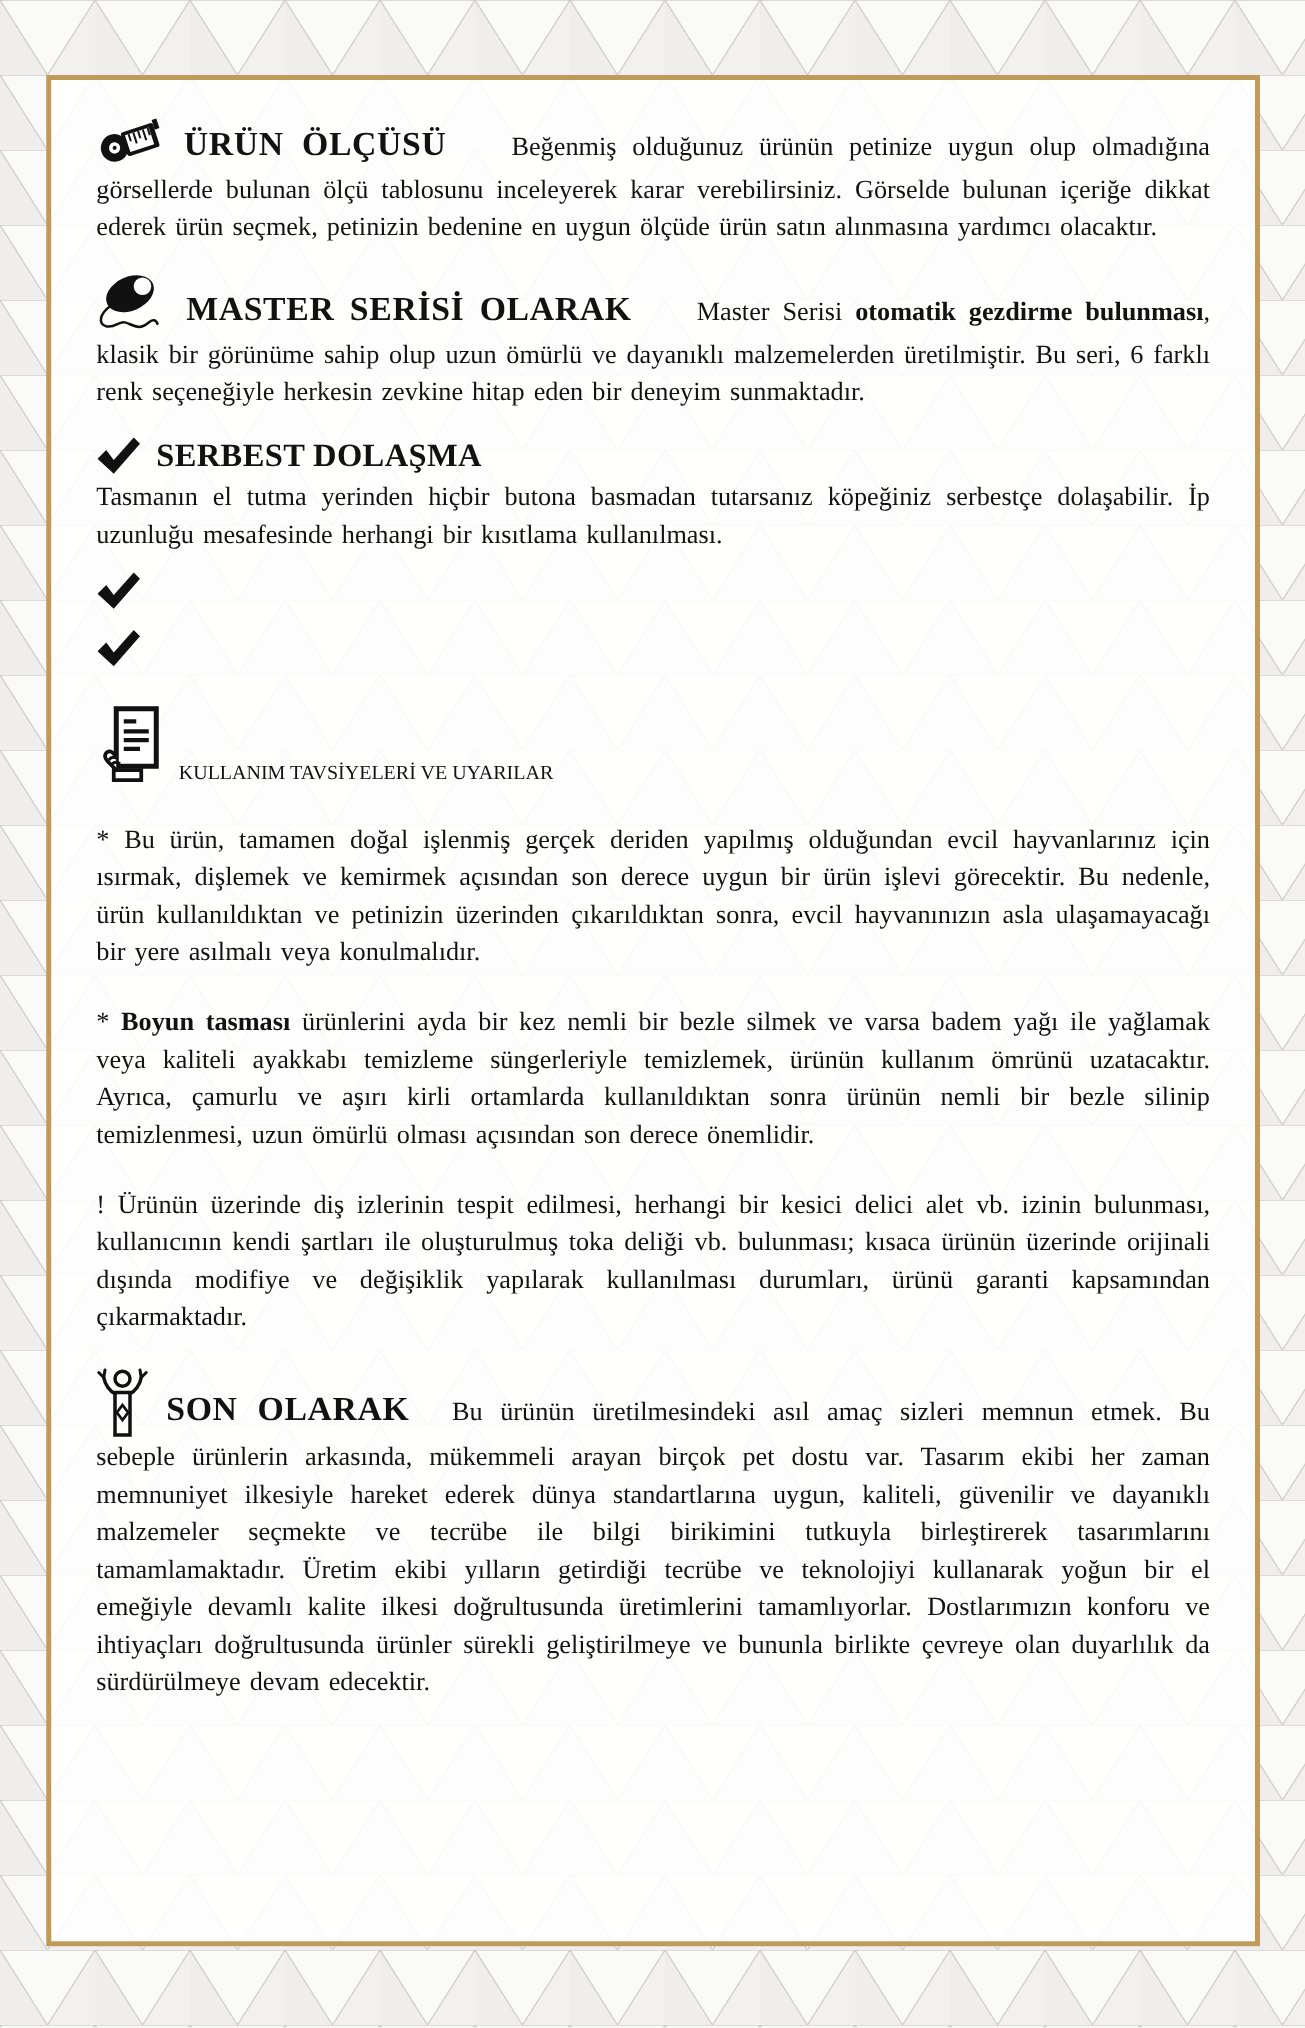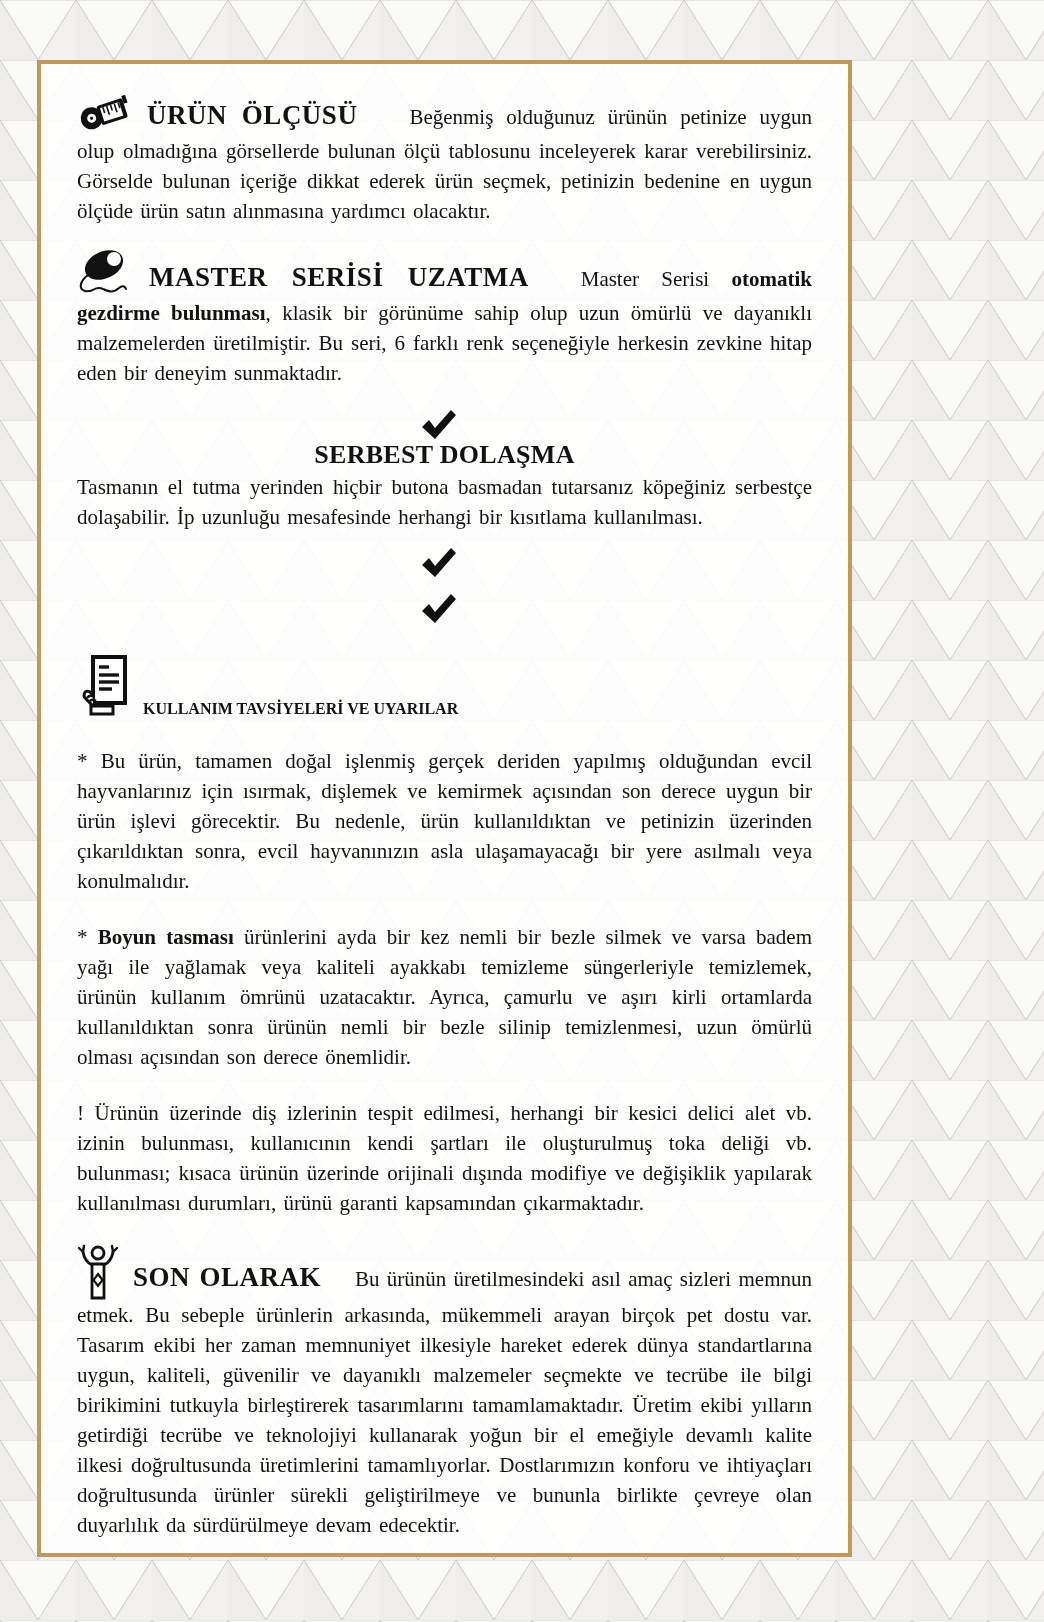--- a/index.html
+++ b/index.html
@@ -6,38 +6,38 @@
   html,body { width:1044px; height:1622px; }
   body {
     position:relative;
     font-family:"Liberation Serif", serif;
     background:#ecebea;
     overflow:hidden;
   }
   #bg-pattern { position:absolute; inset:0; z-index:0; }
   .card {
     position:absolute; z-index:1;
-    left:37px; top:60px; width:815px; height:1497px;
+    left:37px; top:60px; width:971px; height:1497px;
     border:4px solid #bf9a58;
     background:rgba(255,255,255,0.85);
     padding:28px 36px 20px 36px;
     color:#121212;
     overflow:hidden;
   }
   p.body {
     font-size:21px; line-height:30px;
     text-align:justify; word-spacing:2px;
     color:#121212;
   }
   .h-inline {
     font-weight:bold; font-size:27px; letter-spacing:0.5px;
     margin:0 6px 0 6px; white-space:nowrap;
   }
   .h-gap { display:inline-block; width:46px; }
-  .h-row { display:flex; align-items:center; margin-bottom:2px;flex-direction:column; }
+  .h-row { display:flex; align-items:center; margin-bottom:2px; }
   .h-row .title { font-weight:bold; font-size:26px; letter-spacing:0.3px; }
   .h-row-end { display:flex; align-items:flex-end; margin-bottom:6px; }
   .icon { display:inline-block; flex:none; }
   .icon svg { display:block; }
   .inline-icon { display:inline-block; vertical-align:-12px; margin-right:8px; }
   .check { margin-right:12px; }
   .sec { margin-bottom:22px; }
   .sec-tight { margin-bottom:16px; }
   .bold { font-weight:bold; }
   .para { margin-bottom:0;margin-top:26px; }
@@ -86,21 +86,21 @@
   </div>
 
   <div class="sec">
     <p class="body">
       <span class="icon inline-icon">
         <svg width="58" height="50" viewBox="0 0 58 50">
           <ellipse cx="27" cy="17" rx="20" ry="13.5" fill="#111" transform="rotate(-24 27 17)"></ellipse>
           <circle cx="37" cy="11" r="7" fill="#fff"></circle>
           <path d="M11 27 C3 33 1 41 8 43 C16 45 18 37 26 41 C33 44 36 45 42 40 C45 37 48 38 49 41" stroke="#111" stroke-width="2" fill="none" stroke-linecap="round"></path>
         </svg>
-      </span><span class="h-inline">MASTER SERİSİ UZATMA</span><span class="h-gap"></span><span>Master Serisi </span><span class="bold">otomatik gezdirme bulunması</span><span>, klasik bir görünüme sahip olup uzun ömürlü ve dayanıklı malzemelerden üretilmiştir. Bu seri, 6 farklı renk seçeneğiyle herkesin zevkine hitap eden bir deneyim sunmaktadır.</span>
+      </span><span class="h-inline">MASTER SERİSİ OLARAK</span><span class="h-gap"></span><span>Master Serisi </span><span class="bold">otomatik gezdirme bulunması</span><span>, klasik bir görünüme sahip olup uzun ömürlü ve dayanıklı malzemelerden üretilmiştir. Bu seri, 6 farklı renk seçeneğiyle herkesin zevkine hitap eden bir deneyim sunmaktadır.</span>
     </p>
   </div>
 
   <div class="sec-tight">
     <div class="h-row">
       <span class="icon check">
         <svg width="36" height="30" viewBox="0 0 36 30">
           <polygon points="1,17 8,10 14,18 30,0 35,5 14,29" fill="#111"></polygon>
         </svg>
       </span>
@@ -138,21 +138,21 @@
             <line x1="22" y1="13" x2="32" y2="13"></line>
             <line x1="22" y1="21" x2="42" y2="21"></line>
             <line x1="22" y1="28" x2="42" y2="28"></line>
             <line x1="22" y1="35" x2="35" y2="35"></line>
           </g>
           <path d="M16 52 L9 45 C5 41 8 35 13 38 L16 41" fill="#fff" stroke="#111" stroke-width="3"></path>
           <path d="M10 44 q3 -4 7 -1 M12 48 q3 -4 7 -1" fill="none" stroke="#111" stroke-width="2.4"></path>
           <path d="M14 52 h22 v8 h-22 z" fill="#fff" stroke="#111" stroke-width="3"></path>
         </svg>
       </span>
-      <span class="title" style="padding-bottom:2px;font-weight:bold;">KULLANIM TAVSİYELERİ VE UYARILAR</span>
+      <span class="title" style="padding-bottom:2px;">KULLANIM TAVSİYELERİ VE UYARILAR</span>
     </div>
     <p class="body para">* Bu ürün, tamamen doğal işlenmiş gerçek deriden yapılmış olduğundan evcil hayvanlarınız için ısırmak, dişlemek ve kemirmek açısından son derece uygun bir ürün işlevi görecektir. Bu nedenle, ürün kullanıldıktan ve petinizin üzerinden çıkarıldıktan sonra, evcil hayvanınızın asla ulaşamayacağı bir yere asılmalı veya konulmalıdır.</p>
     <p class="body para"><span>* </span><span class="bold">Boyun tasması</span><span> ürünlerini ayda bir kez nemli bir bezle silmek ve varsa badem yağı ile yağlamak veya kaliteli ayakkabı temizleme süngerleriyle temizlemek, ürünün kullanım ömrünü uzatacaktır. Ayrıca, çamurlu ve aşırı kirli ortamlarda kullanıldıktan sonra ürünün nemli bir bezle silinip temizlenmesi, uzun ömürlü olması açısından son derece önemlidir.</span></p>
     <p class="body para">! Ürünün üzerinde diş izlerinin tespit edilmesi, herhangi bir kesici delici alet vb. izinin bulunması, kullanıcının kendi şartları ile oluşturulmuş toka deliği vb. bulunması; kısaca ürünün üzerinde orijinali dışında modifiye ve değişiklik yapılarak kullanılması durumları, ürünü garanti kapsamından çıkarmaktadır.</p>
   </div>
 
   <div style="margin-top:26px;">
     <p class="body">
       <span class="icon inline-icon" style="vertical-align:-14px;">
         <svg width="42" height="56" viewBox="0 0 42 56">

